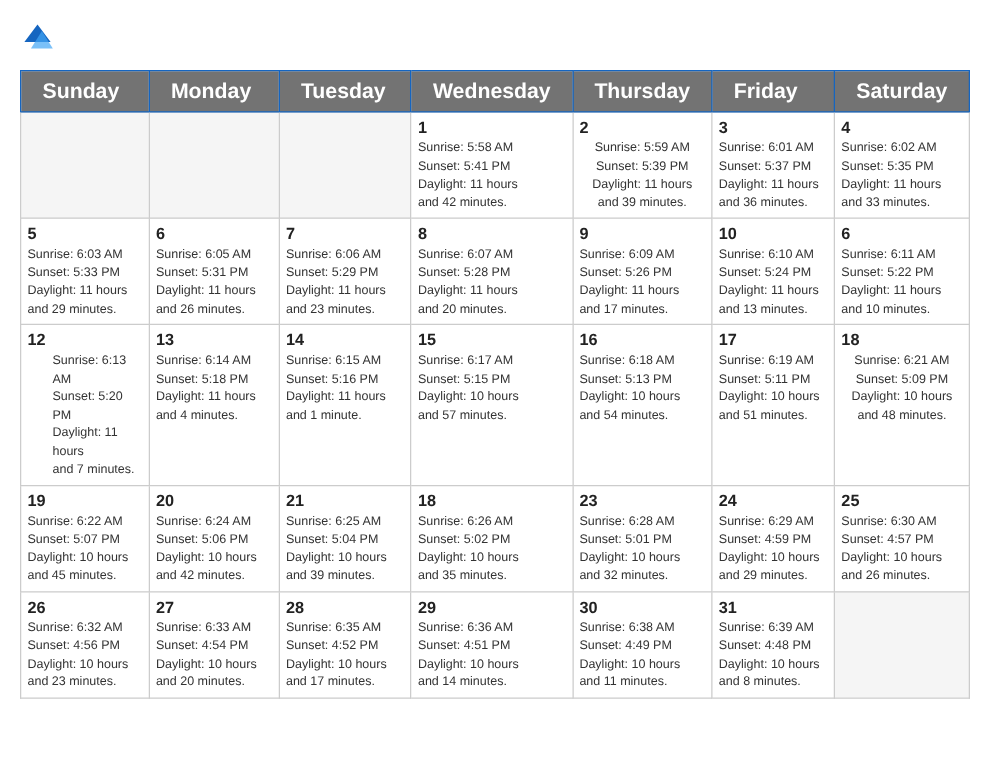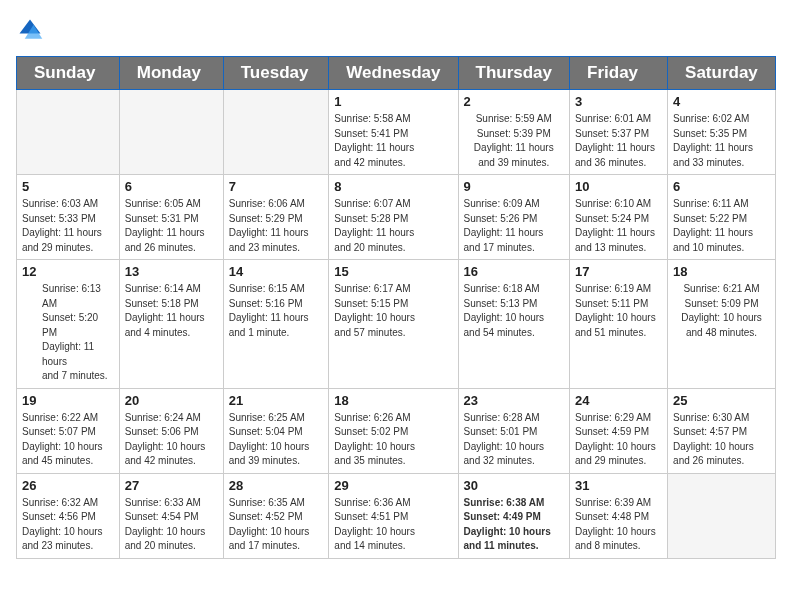--- a/index.html
+++ b/index.html
@@ -330,21 +330,21 @@
         </td>
         <td>
           <div class="day-num">29</div>
           <div class="day-info" style="white-space: pre-line;">Sunrise: 6:36 AM
 Sunset: 4:51 PM
 Daylight: 10 hours
 and 14 minutes.</div>
         </td>
         <td>
           <div class="day-num">30</div>
-          <div class="day-info" style="white-space: pre-line; font-weight: bold;">Sunrise: 6:38 AM
+          <div class="day-info" style="white-space: pre-line;">Sunrise: 6:38 AM
 Sunset: 4:49 PM
 Daylight: 10 hours
 and 11 minutes.</div>
         </td>
         <td>
           <div class="day-num">31</div>
           <div class="day-info" style="white-space: pre-line;">Sunrise: 6:39 AM
 Sunset: 4:48 PM
 Daylight: 10 hours
 and 8 minutes.</div>

